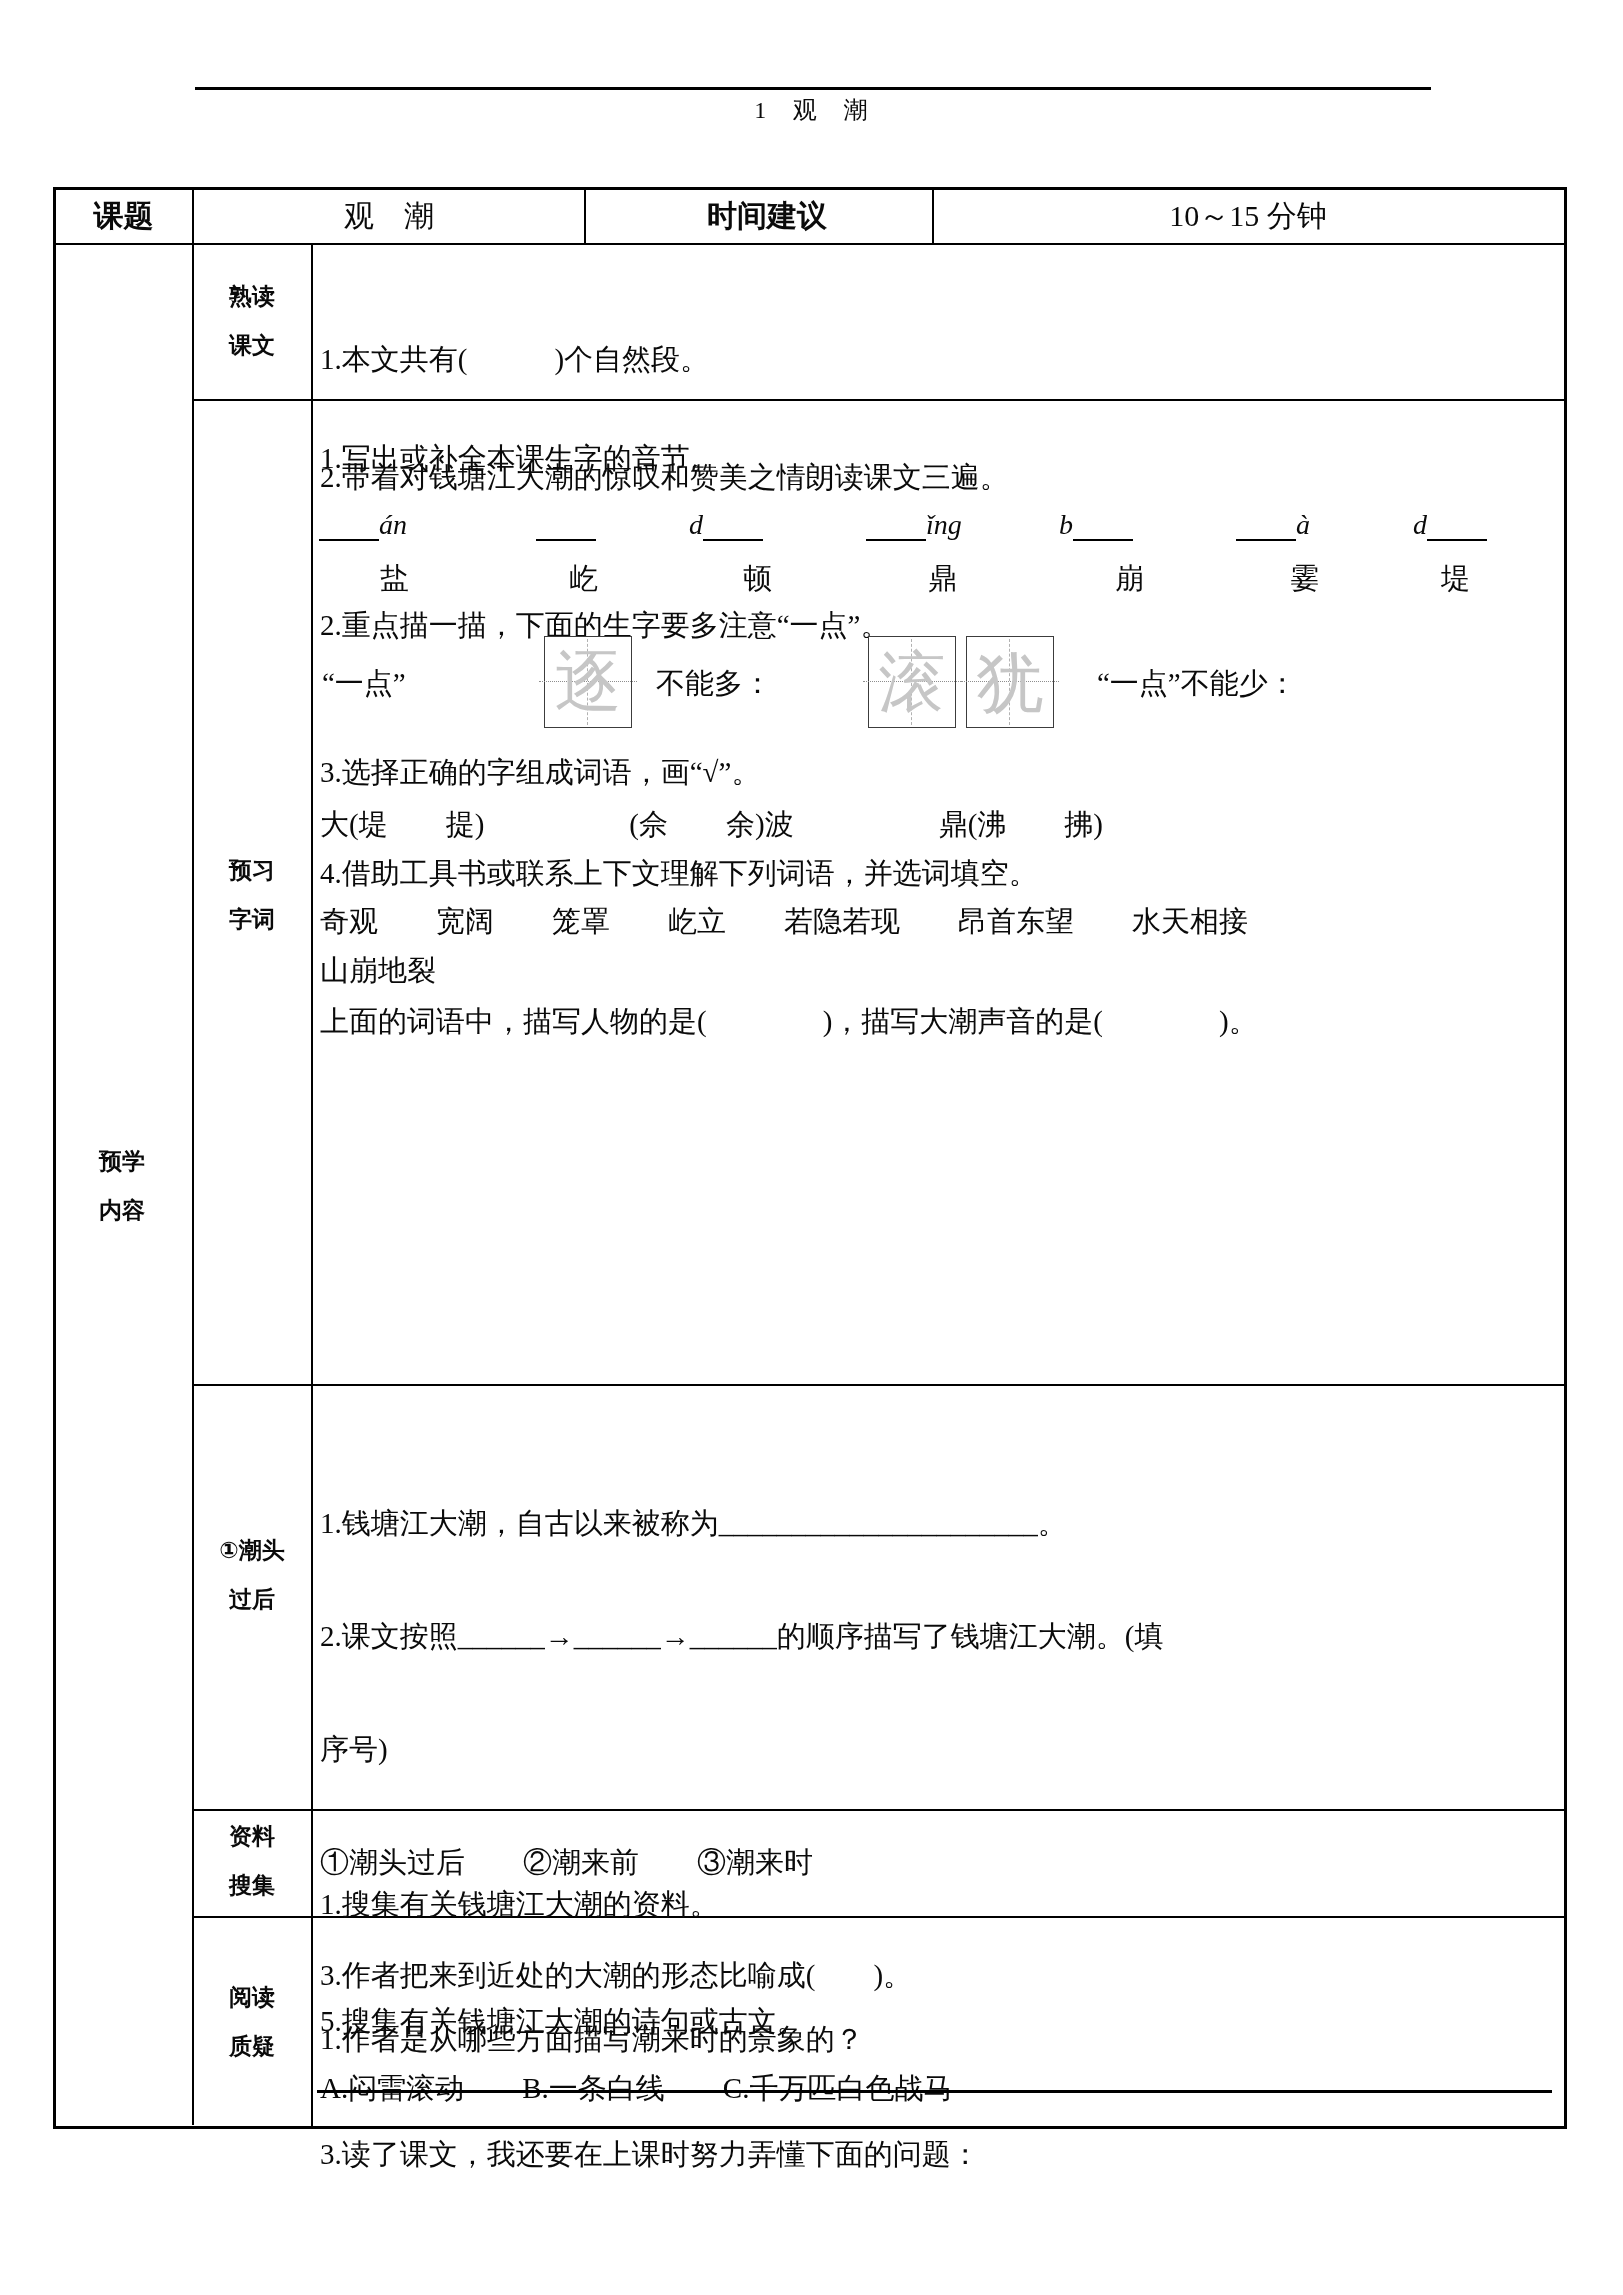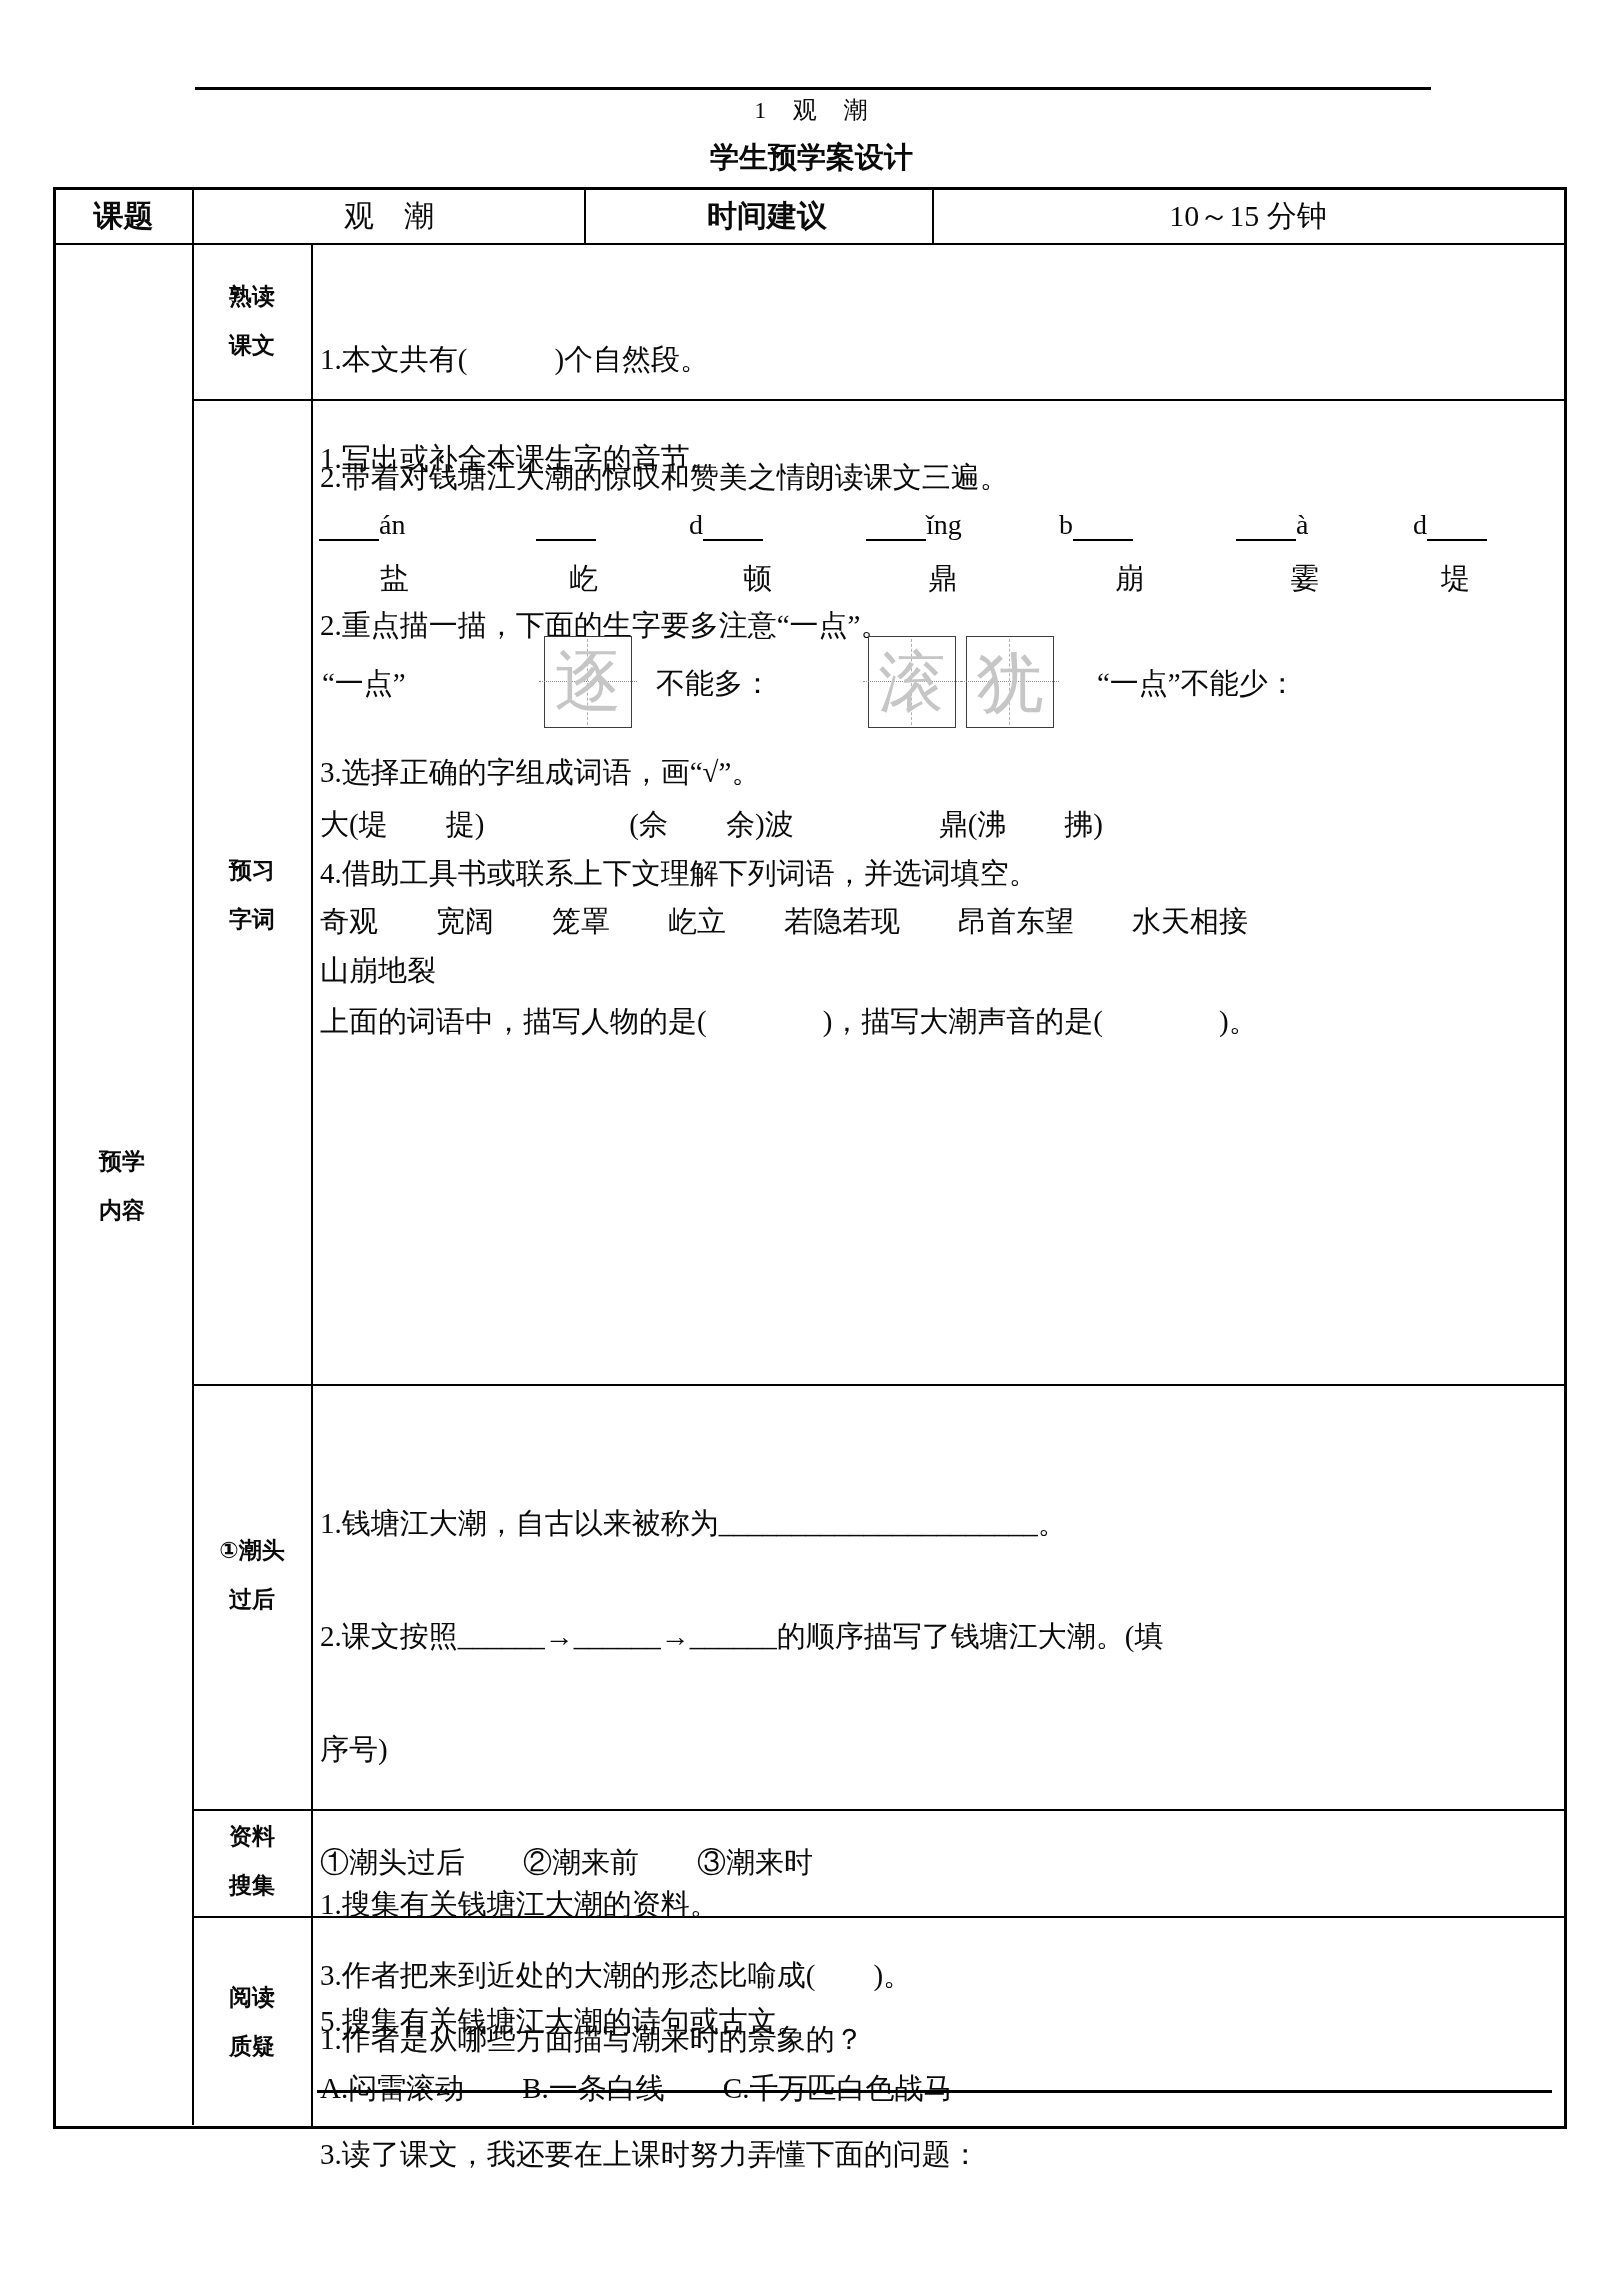--- a/index.html
+++ b/index.html
@@ -12,38 +12,37 @@
   .title{top:94px;left:0;width:100%;text-align:center;font-size:24px;letter-spacing:1.3px;}
   .subtitle{top:138px;left:0;width:100%;text-align:center;font-size:29px;}
   .hcell{position:absolute;top:195px;height:41px;line-height:41px;text-align:center;font-size:30px;white-space:pre;}
   .rowlabel{position:absolute;width:66px;text-align:center;font-size:23px;line-height:49px;
             word-break:break-all;white-space:normal;}
   .line{position:absolute;left:320px;width:1237px;font-size:29px;line-height:49px;white-space:pre-wrap;}
   .blk{position:absolute;left:320px;width:1237px;font-size:29px;white-space:pre-wrap;}
   .lh82 div{line-height:52px;} .lh74 div{line-height:47px;} .lh80 div{line-height:51px;} .lh77 div{line-height:49px;}
   .pyg{position:absolute;top:506px;display:flex;align-items:flex-end;font-size:28px;}
   .pyb{display:inline-block;width:60px;height:33px;border-bottom:2.5px solid #000;}
-  .pyt{display:inline-block;line-height:33px;}
+  .pyt{display:inline-block;line-height:33px;font-style:italic;}
   .hz{position:absolute;top:559px;font-size:29px;line-height:39px;}
   .tracetxt{position:absolute;top:665px;font-size:29px;line-height:36px;white-space:pre;}
   .tbox{position:absolute;top:636px;width:86px;height:90px;border:1.9px solid #3c3c3c;background:#fff;}
   .tbox .vd{position:absolute;left:50%;margin-left:-0.6px;top:1.9px;bottom:1.9px;width:0;border-left:1.3px dashed #b2b2b2;}
   .tbox .hd{position:absolute;top:50%;margin-top:-0.6px;left:-6.3px;right:-6.3px;height:0;border-top:1.3px dotted #8e8e8e;}
   .tbox .ch{position:absolute;left:0;top:0;right:0;bottom:0;display:flex;align-items:center;justify-content:center;
             font-size:67px;color:#c6c6c6;font-family:"Liberation Serif","DejaVu Serif",serif;}
   .ansline{position:absolute;background:#000;height:2.5px;}
 </style>
 </head>
 <body>
 
 <div class="page">
 
   <div class="gl" style="left:195px;top:87px;width:1236px;height:3.2px;"></div>
   <div class="abs title serif">1　观　潮</div>
-  <div class="abs subtitle hei">学生预学案设计</div>
 
   <div class="gl" style="left:53px;top:187px;width:1514px;height:2.5px;"></div>
   <div class="gl" style="left:53px;top:2126px;width:1514px;height:2.5px;"></div>
   <div class="gl" style="left:53px;top:187px;width:2.5px;height:1941px;"></div>
   <div class="gl" style="left:1564px;top:187px;width:2.5px;height:1941px;"></div>
   <div class="gl" style="left:53px;top:243px;width:1514px;height:1.9px;"></div>
   <div class="gl" style="left:192px;top:187px;width:1.9px;height:1938px;"></div>
   <div class="gl" style="left:311px;top:243px;width:1.9px;height:1883px;"></div>
   <div class="gl" style="left:584px;top:190px;width:1.9px;height:53px;"></div>
   <div class="gl" style="left:932px;top:190px;width:1.9px;height:53px;"></div>

